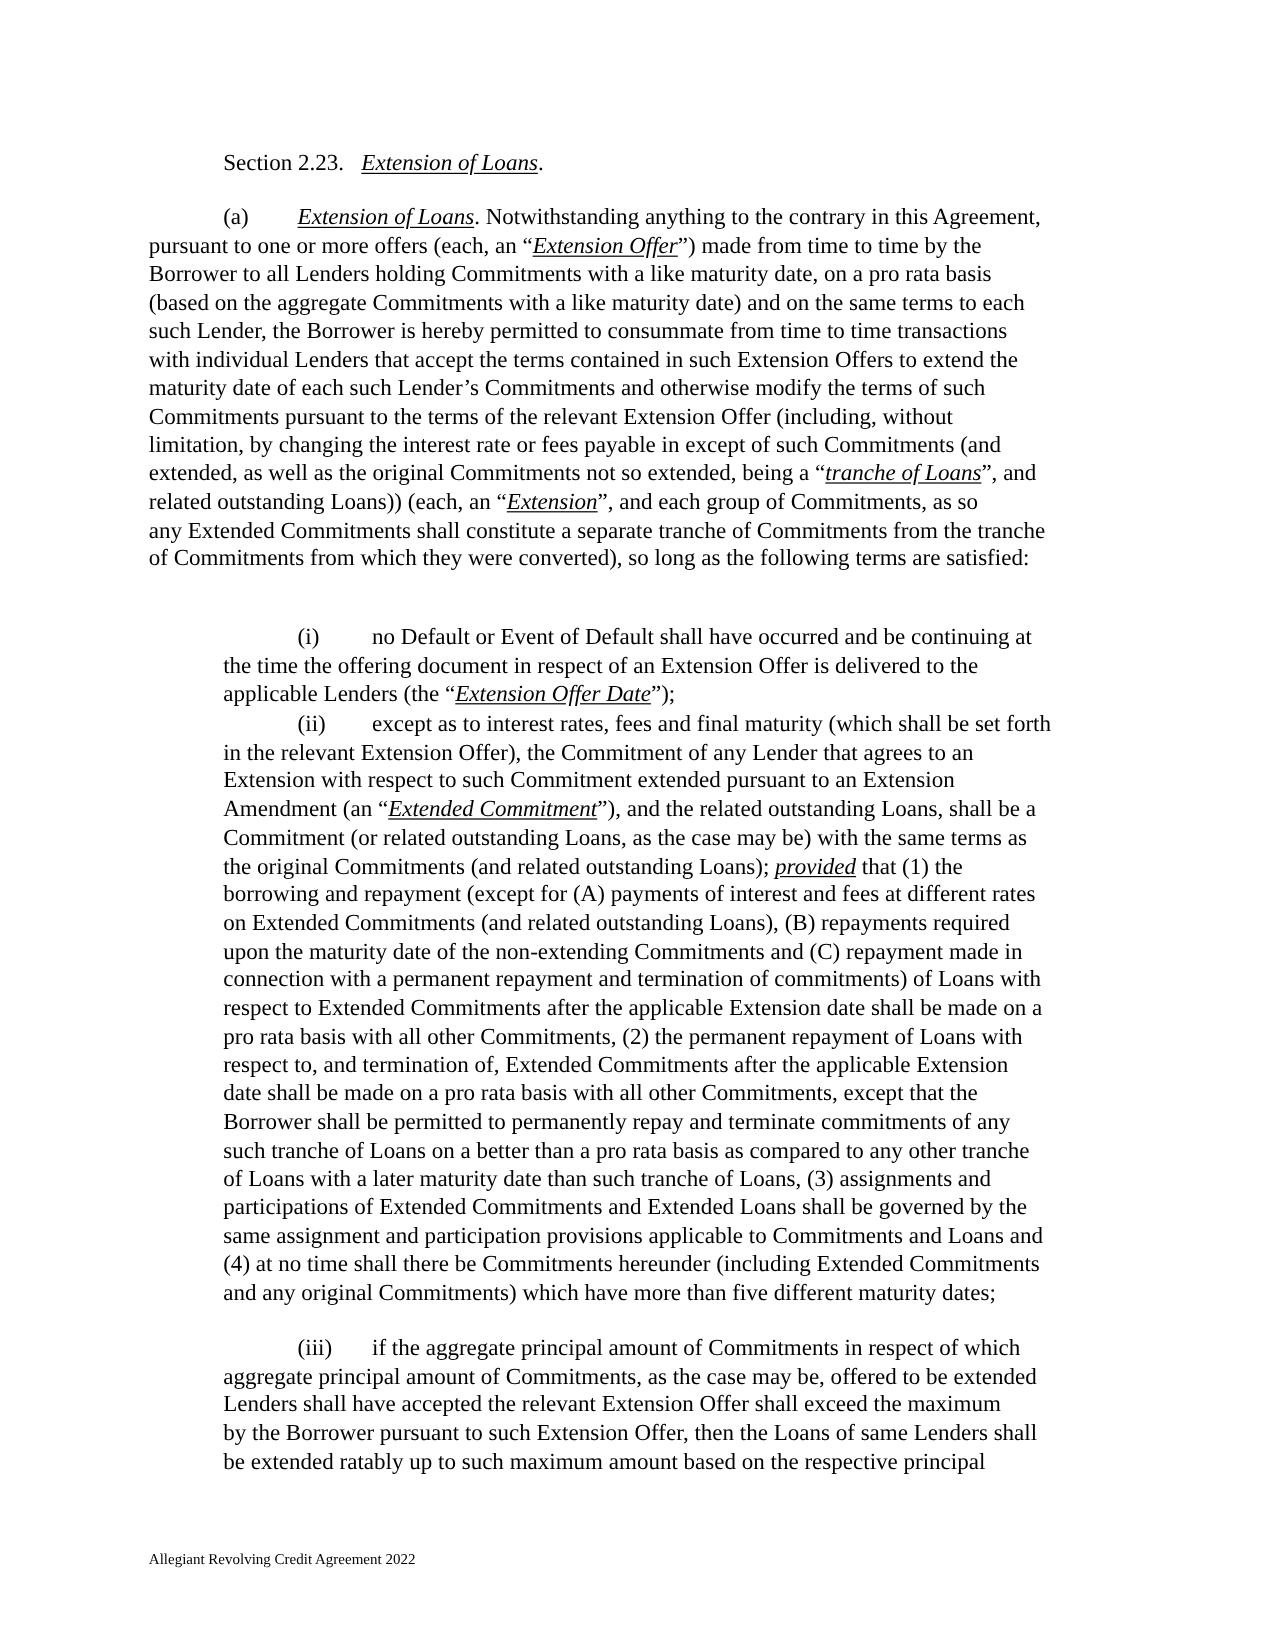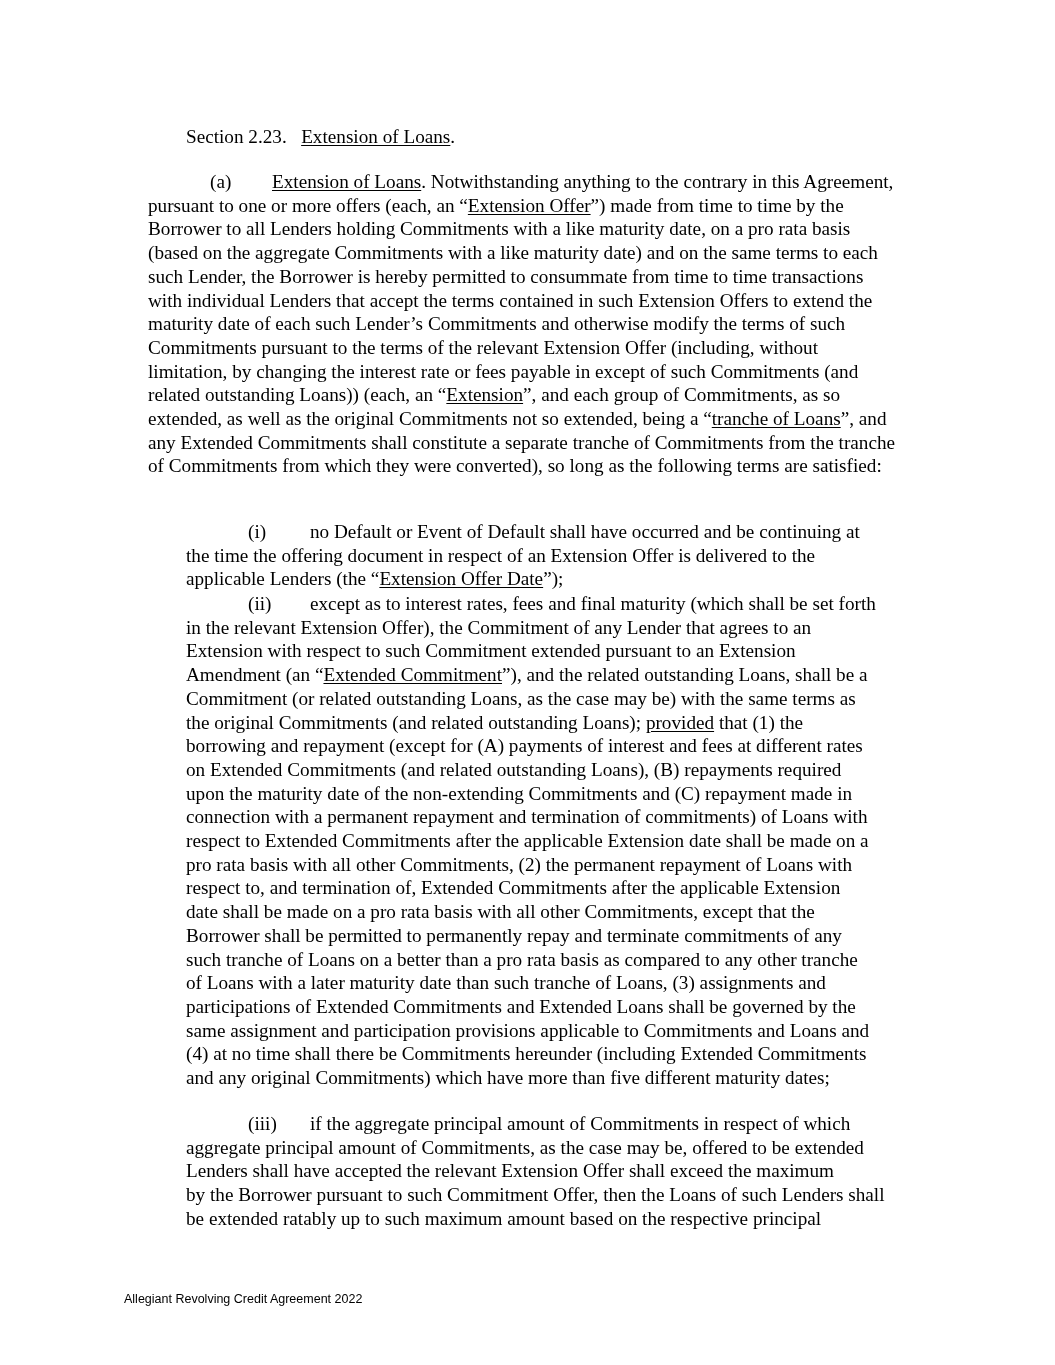--- a/index.html
+++ b/index.html
@@ -2,26 +2,26 @@
 <html><head>
   <meta charset="utf-8">
   <style>
     html, body { margin: 0; padding: 0; background: #ffffff; }
     body { width: 1055px; height: 1365px; position: relative; overflow: hidden; }
     .page {
       position: absolute; left: 0; top: 0; width: 1055px; height: 1365px;
       font-family: "Liberation Serif", serif; color: #000; font-size: 19.2px; line-height: 23.7px;
     }
     .section-heading { position: absolute; left: 186px; top: 125px; white-space: nowrap; }
-    .para-a { position: absolute; left: 124px; top: 170px; width: 808px; text-align: left; margin-left: 24px; }
+    .para-a { position: absolute; left: 124px; top: 170px; width: 808px; text-align: left; }
     .tab { display: inline-block; width: 62px; }
     .sub-para { position: absolute; left: 186px; width: 740px; }
-    .u { text-decoration: underline; text-underline-offset: 2px; }
+    .u { text-decoration: underline; text-underline-offset: 2px; font-style: italic; }
     .line { display: block; white-space: nowrap; }
-    .footer { position: absolute; left: 124px; top: 1288px; font-size: 12.5px; font-family: Liberation Sans, sans-serif; }
+    .footer { position: absolute; left: 124px; top: 1288px; font-size: 12.5px; font-family: Liberation Serif, serif; }
   </style>
 </head>
 <body>
 
 <div class="page">
 
   <div class="section-heading">
     <span>Section 2.23.</span>&nbsp;&nbsp;
     <span class="u">Extension of Loans</span><span>.</span>
   </div>
@@ -32,22 +32,22 @@
     </span>
     <div id="para-a-rest">
         <span class="line"><span>pursuant to one or more offers (each, an “</span><span class="u">Extension Offer</span><span>”) made from time to time by the</span></span>
         <span class="line"><span>Borrower to all Lenders holding Commitments with a like maturity date, on a pro rata basis</span></span>
         <span class="line"><span>(based on the aggregate Commitments with a like maturity date) and on the same terms to each</span></span>
         <span class="line"><span>such Lender, the Borrower is hereby permitted to consummate from time to time transactions</span></span>
         <span class="line"><span>with individual Lenders that accept the terms contained in such Extension Offers to extend the</span></span>
         <span class="line"><span>maturity date of each such Lender’s Commitments and otherwise modify the terms of such</span></span>
         <span class="line"><span>Commitments pursuant to the terms of the relevant Extension Offer (including, without</span></span>
         <span class="line"><span>limitation, by changing the interest rate or fees payable in except of such Commitments (and</span></span>
+        <span class="line"><span>extended, as well as the original Commitments not so extended, being a “</span><span class="u">tranche of Loans</span><span>”, and</span></span>
         <span class="line"><span>related outstanding Loans)) (each, an “</span><span class="u">Extension</span><span>”, and each group of Commitments, as so</span></span>
-        <span class="line"><span>extended, as well as the original Commitments not so extended, being a “</span><span class="u">tranche of Loans</span><span>”, and</span></span>
         <span class="line"><span>any Extended Commitments shall constitute a separate tranche of Commitments from the tranche</span></span>
         <span class="line"><span>of Commitments from which they were converted), so long as the following terms are satisfied:</span></span>
       </div>
   </div>
 
   <div class="sub-para" style="top:520px">
     <div id="sub-i">
         <span class="line" style="padding-left: 62px;"><span class="tab">(i)</span><span>no Default or Event of Default shall have occurred and be continuing at</span></span>
         <span class="line"><span>the time the offering document in respect of an Extension Offer is delivered to the</span></span>
         <span class="line"><span>applicable Lenders (the “</span><span class="u">Extension Offer Date</span><span>”);</span></span>
@@ -78,19 +78,19 @@
         <span class="line"><span>(4) at no time shall there be Commitments hereunder (including Extended Commitments</span></span>
         <span class="line"><span>and any original Commitments) which have more than five different maturity dates;</span></span>
       </div>
   </div>
 
   <div class="sub-para" style="top:1112px">
     <div id="sub-iii">
         <span class="line" style="padding-left: 62px;"><span class="tab">(iii)</span><span>if the aggregate principal amount of Commitments in respect of which</span></span>
         <span class="line"><span>aggregate principal amount of Commitments, as the case may be, offered to be extended</span></span>
         <span class="line"><span>Lenders shall have accepted the relevant Extension Offer shall exceed the maximum</span></span>
-        <span class="line"><span>by the Borrower pursuant to such Commitment Offer, then the Loans of such Lenders shall</span></span>
+        <span class="line"><span>by the Borrower pursuant to such Extension Offer, then the Loans of same Lenders shall</span></span>
         <span class="line"><span>be extended ratably up to such maximum amount based on the respective principal</span></span>
       </div>
   </div>
 
   <div class="footer">Allegiant Revolving Credit Agreement 2022</div>
 </div>
 
 </body></html>

